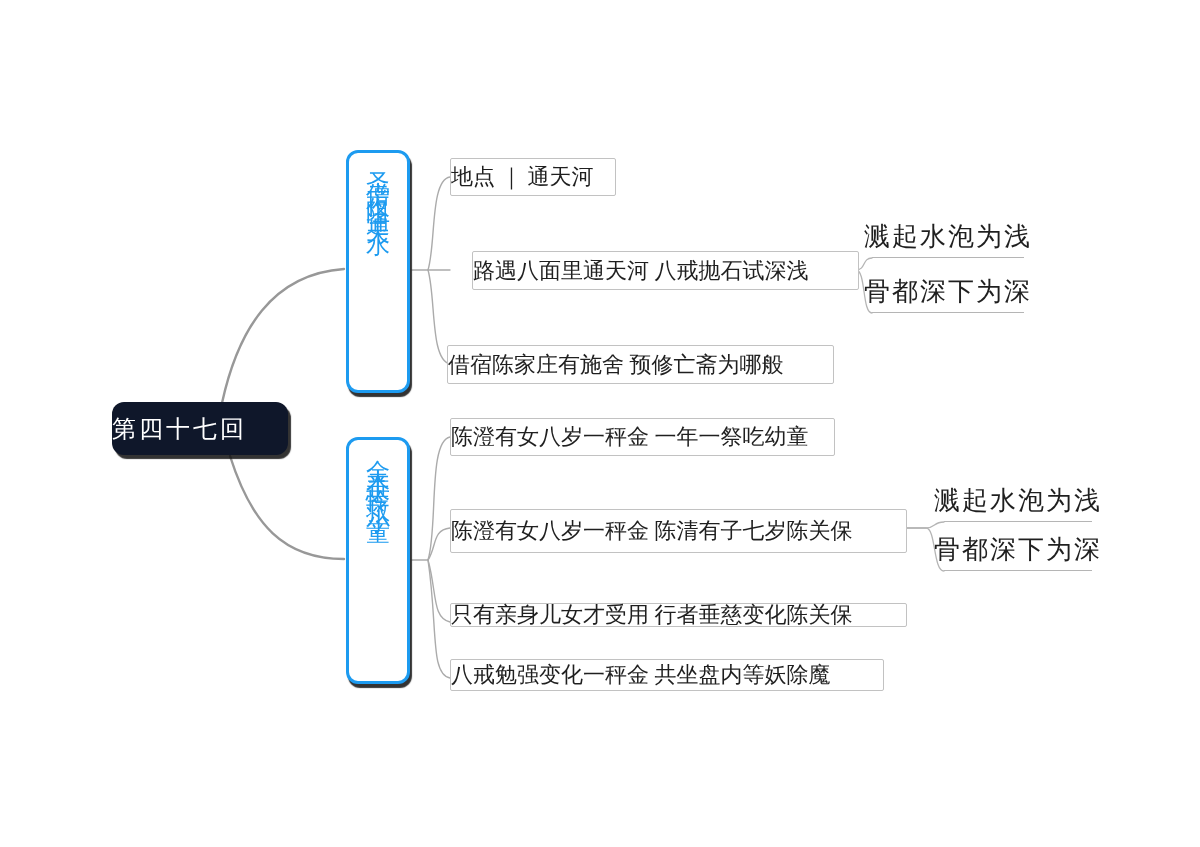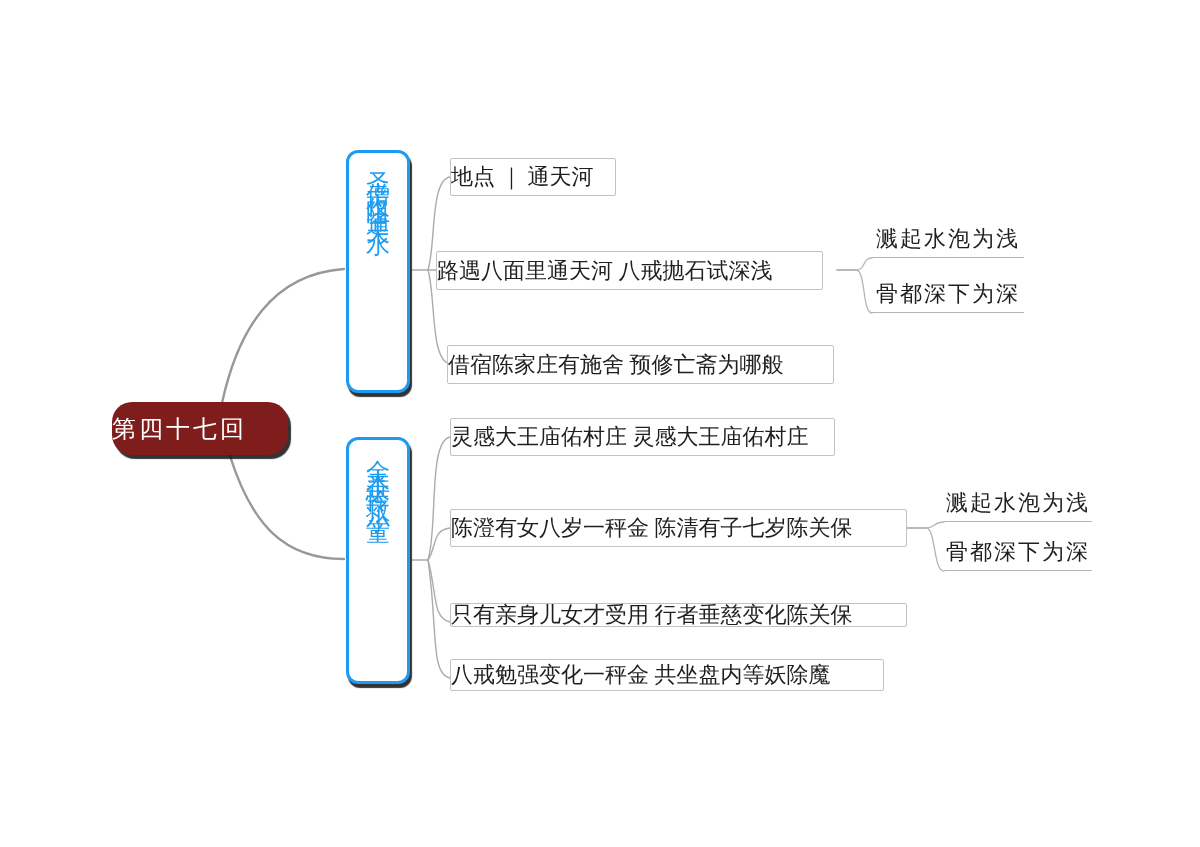--- a/index.html
+++ b/index.html
@@ -9,38 +9,38 @@
   }
   .edges{position:absolute;left:0;top:0;z-index:1;}
   .edges path{fill:none;stroke-linecap:round;}
   .edge-root{stroke:#989898;stroke-width:2.4;}
   .edge-branch{stroke:#ababab;stroke-width:1.4;}
   .edge-sub{stroke:#b5b5b5;stroke-width:1.3;}
 
   .node{position:absolute;z-index:2;box-sizing:border-box;display:flex;align-items:center;justify-content:flex-start;}
 
   .root-node{
-    background:#7f1d1d;color:#ffffff;border-radius:20px;
+    background:#0f172a;color:#ffffff;border-radius:12px;
     font-size:24px;letter-spacing:3px;
     box-shadow:3px 4px 1px rgba(15,15,15,0.85);
   }
   .branch-node{
     background:#ffffff;color:#1d9bf0;border:3px solid #1d9bf0;border-radius:12px;
     font-size:24px;
     writing-mode:vertical-rl;text-orientation:upright;letter-spacing:10px;
     box-shadow:2px 4px 1px rgba(15,15,15,0.85);
   }
   .leaf-node{
     background:#ffffff;color:#1f1f1f;border:1px solid #c2c2c2;border-radius:2px;
     font-size:22px;white-space:nowrap;
   }
   .sub-node{
     position:absolute;z-index:2;box-sizing:border-box;
     display:flex;align-items:flex-end;justify-content:center;
-    color:#1f1f1f;font-size:22px;letter-spacing:2px;white-space:nowrap;
+    color:#1f1f1f;font-size:26px;letter-spacing:2px;white-space:nowrap;
     border-bottom:1.3px solid #b5b5b5;padding-bottom:3px;
   }
 </style>
 </head>
 <body>
 
 <div class="stage">
 
   <svg class="edges" width="1200" height="847" viewBox="0 0 1200 847">
 
@@ -68,42 +68,42 @@
     <span>第四十七回</span>
   </div>
 
   <div class="node branch-node" style="left:346px;top:150px;width:64px;height:243px;">
     <span>圣僧夜阻通天水</span>
   </div>
 
   <div class="node leaf-node" style="left:450px;top:158px;width:166px;height:38px;">
     <span>地点 ｜ 通天河</span>
   </div>
-  <div class="node leaf-node" style="left:436px;top:251px;width:387px;height:39px;">
+  <div class="node leaf-node" style="left:472px;top:251px;width:387px;height:39px;">
     <span>路遇八面里通天河 八戒抛石试深浅</span>
   </div>
   <div class="node leaf-node" style="left:447px;top:345px;width:387px;height:39px;">
     <span>借宿陈家庄有施舍 预修亡斋为哪般</span>
   </div>
 
   <div class="sub-node" style="left:872px;top:226px;width:152px;height:32px;">
     <span>溅起水泡为浅</span>
   </div>
   <div class="sub-node" style="left:872px;top:281px;width:152px;height:32px;">
     <span>骨都深下为深</span>
   </div>
 
   <div class="node branch-node" style="left:346px;top:437px;width:64px;height:247px;">
     <span>金木垂怜救小童</span>
   </div>
 
   <div class="node leaf-node" style="left:450px;top:418px;width:385px;height:38px;">
-    <span>灵感大王庙佑村庄 灵感大王庙佑村庄</span>
+    <span>陈澄有女八岁一秤金 一年一祭吃幼童</span>
   </div>
-  <div class="node leaf-node" style="left:450px;top:509px;width:457px;height:38px;">
+  <div class="node leaf-node" style="left:450px;top:509px;width:457px;height:44px;">
     <span>陈澄有女八岁一秤金 陈清有子七岁陈关保</span>
   </div>
   <div class="node leaf-node" style="left:450px;top:603px;width:457px;height:24px;">
     <span>只有亲身儿女才受用 行者垂慈变化陈关保</span>
   </div>
   <div class="node leaf-node" style="left:450px;top:659px;width:434px;height:32px;">
     <span>八戒勉强变化一秤金 共坐盘内等妖除魔</span>
   </div>
 
   <div class="sub-node" style="left:944px;top:490px;width:148px;height:32px;">

